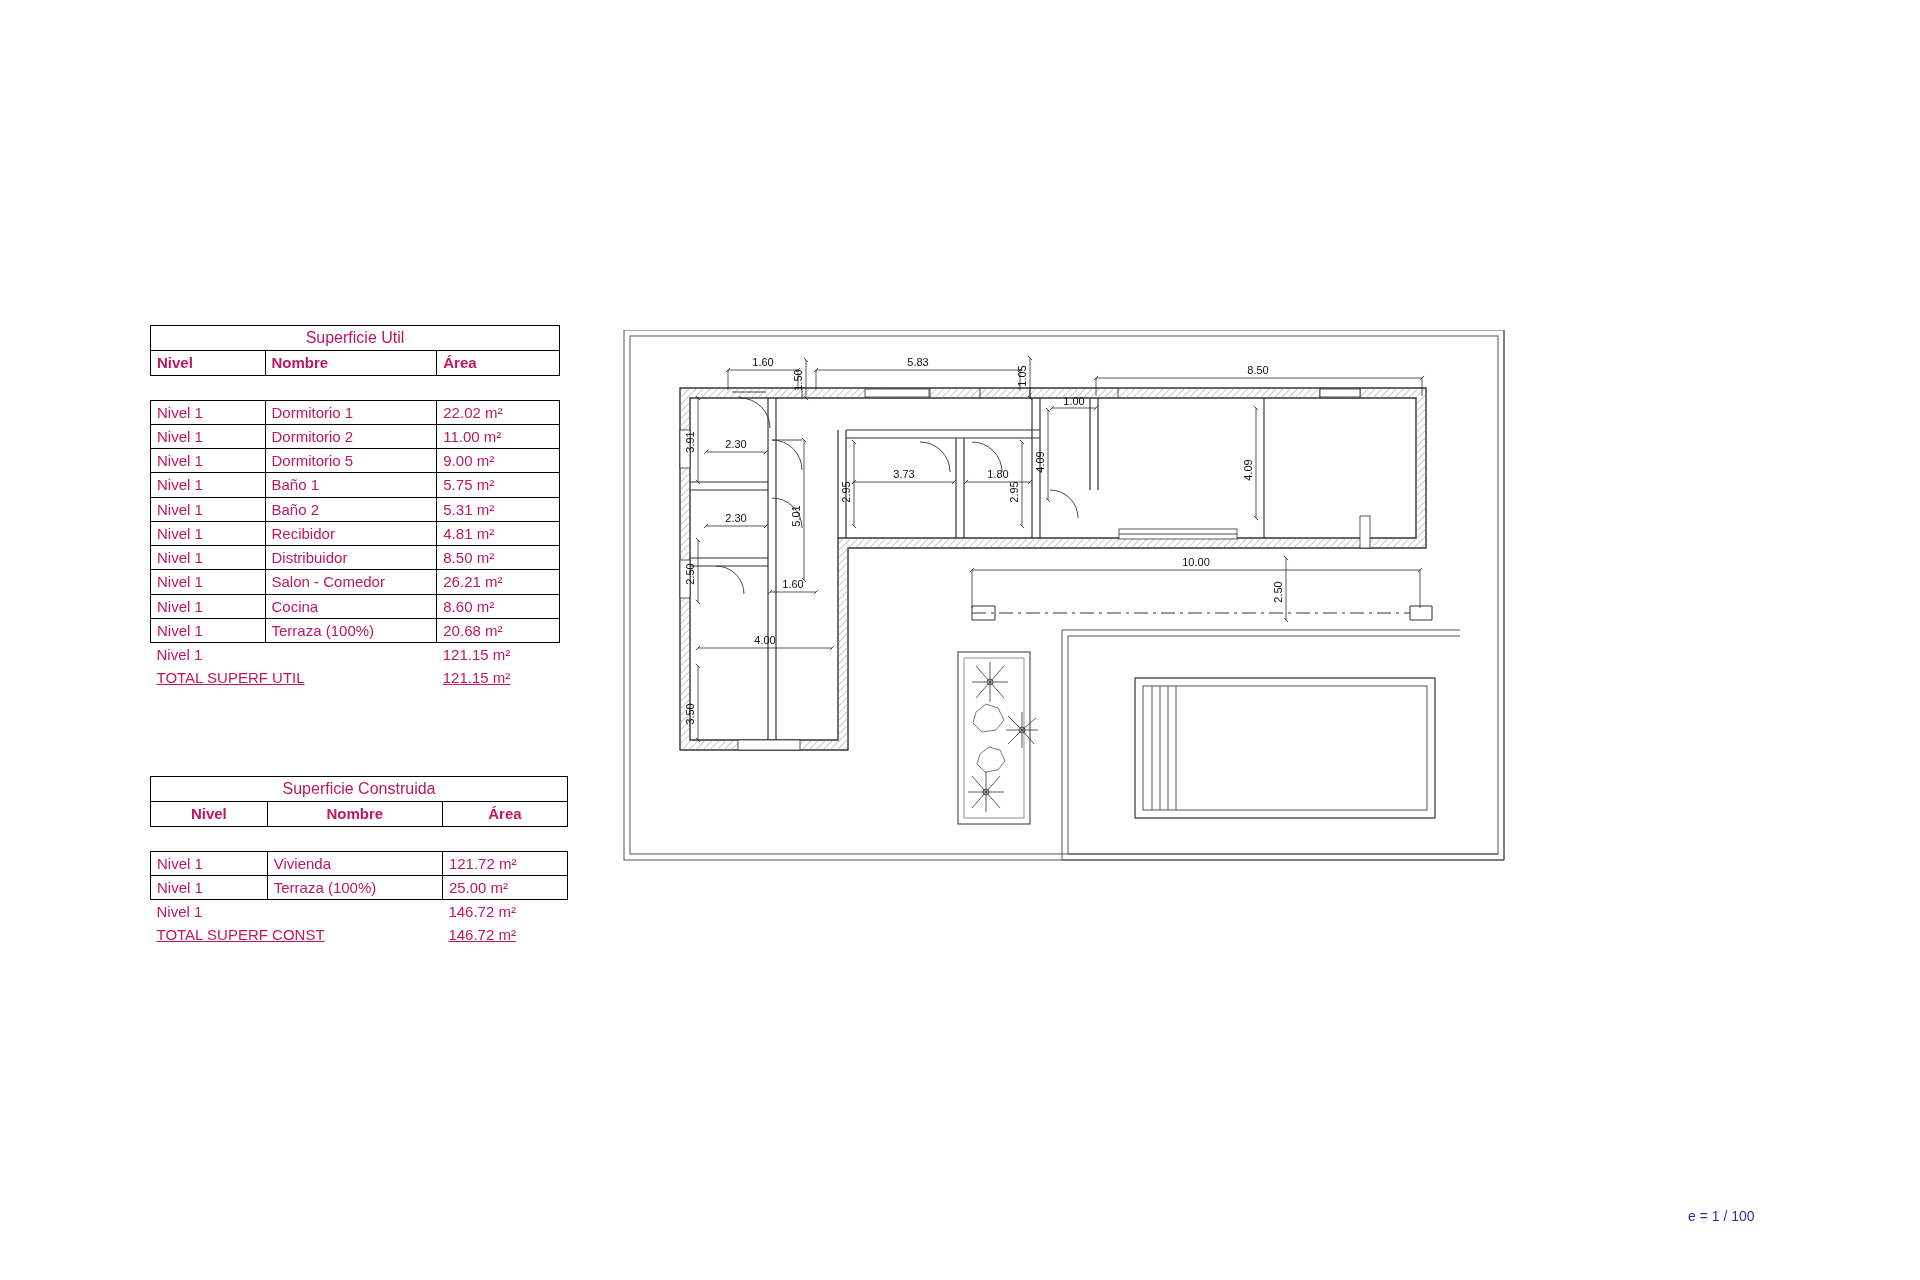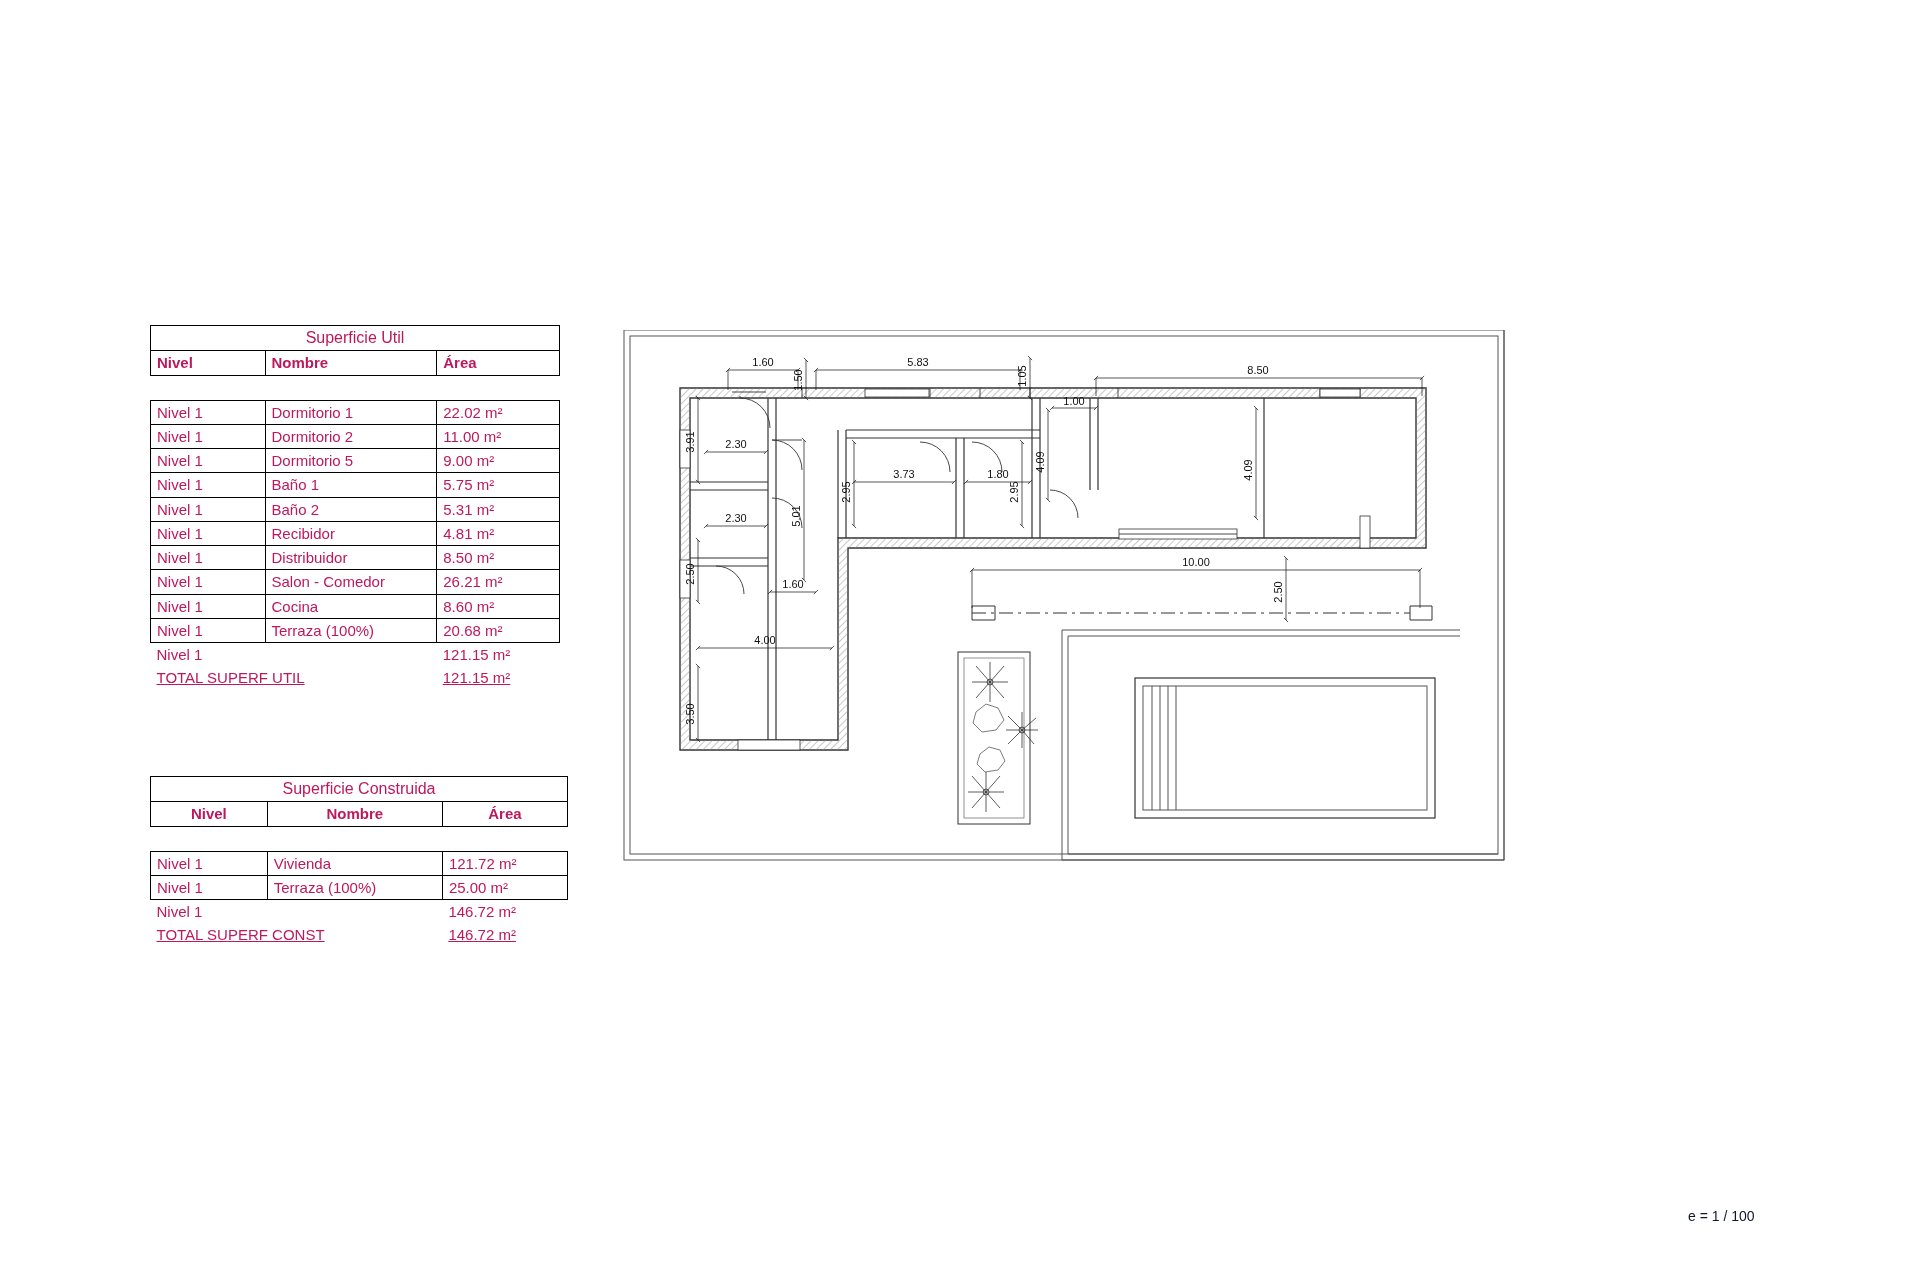--- a/index.html
+++ b/index.html
@@ -75,21 +75,21 @@
   #plan {
     position: absolute;
     left: 620px;
     top: 330px;
   }
   #scale-note {
     position: absolute;
     left: 1688px;
     top: 1208px;
     font-size: 14px;
-    color: #0f172a;
+    color: #4c1d95;
   }
   .dimtxt { font-size: 11px; font-family: "Liberation Sans", sans-serif; fill: #111; }
 </style>
 </head>
 <body>
 
 <div class="table-block" id="table-util">
   <table class="surf">
     <colgroup>
         <col class="colN">

